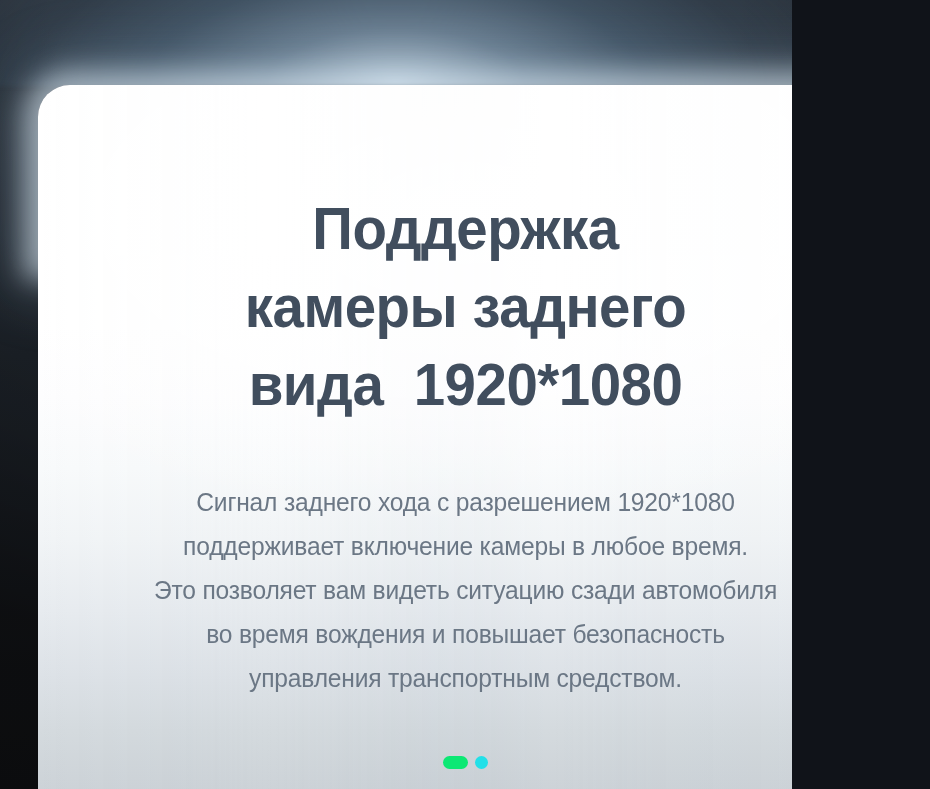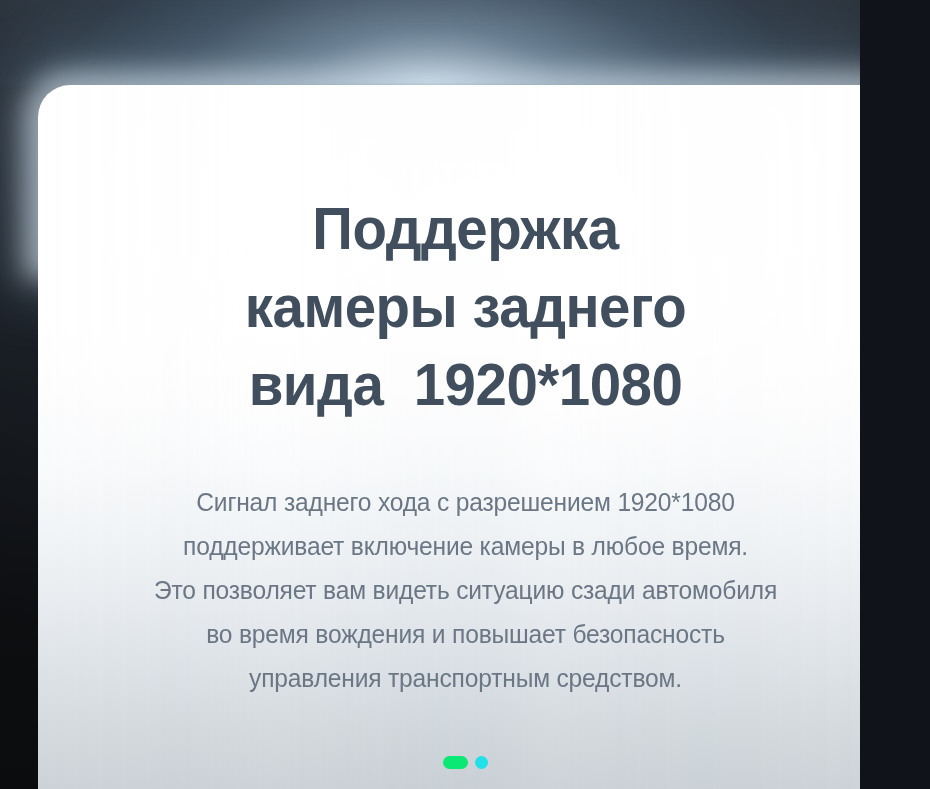--- a/index.html
+++ b/index.html
@@ -3,21 +3,21 @@
 <meta charset="utf-8">
 <style>
   html, body {
     margin: 0;
     padding: 0;
     background: #101319;
   }
 
   #screen {
     position: relative;
-    width: 860px;
+    width: 792px;
     height: 789px;
     overflow: hidden;
     font-family: "Liberation Sans", sans-serif;
     background: #737373;
   }
 
   
   .backdrop {
     position: absolute;
     inset: 0;

